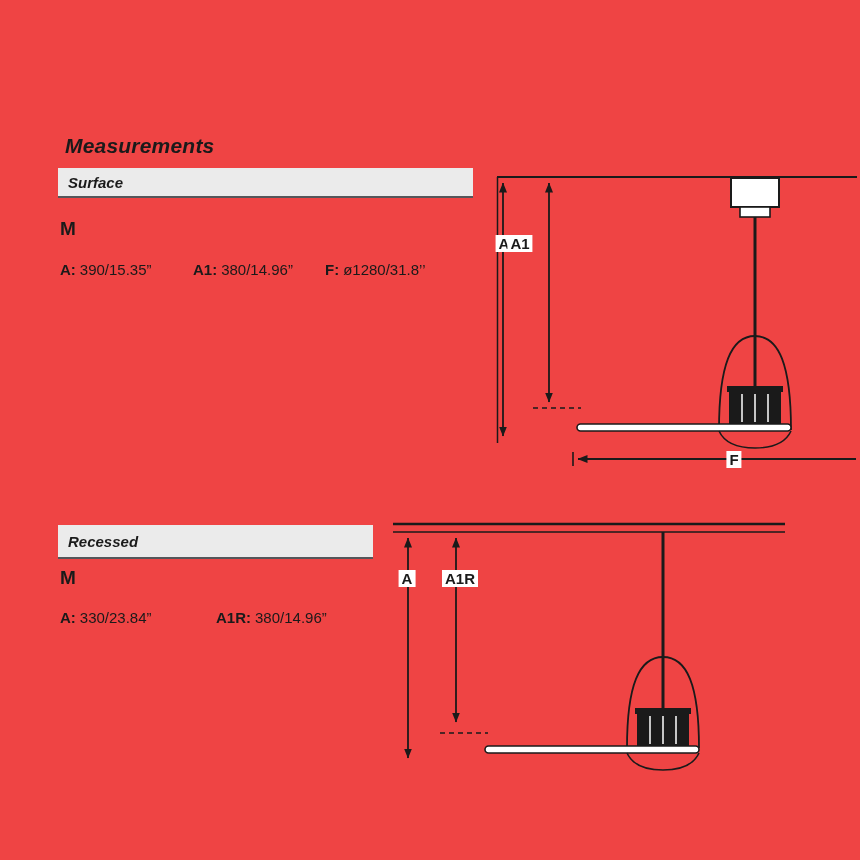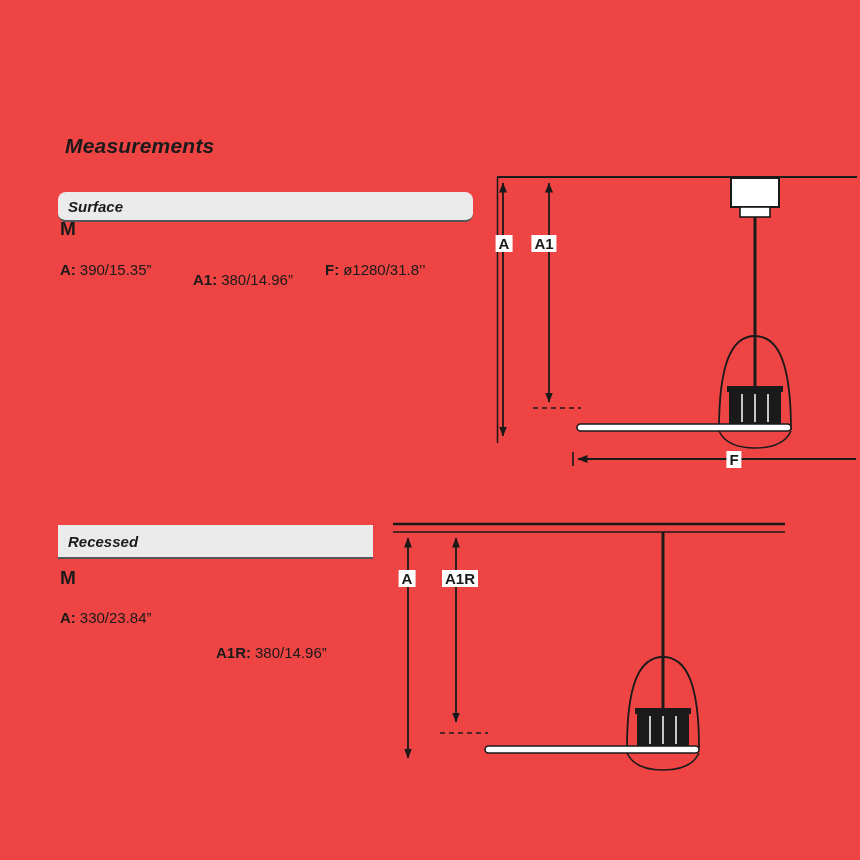--- a/index.html
+++ b/index.html
@@ -68,30 +68,30 @@
   <svg width="0" height="0" style="position:absolute" aria-hidden="true">
     <defs>
       <marker id="arrow" markerUnits="userSpaceOnUse" markerWidth="10" markerHeight="8" refX="9.5" refY="4" orient="auto-start-reverse">
         <path d="M0,0 L10,4 L0,8 Z" fill="#1a1a1a"></path>
       </marker>
     </defs>
   </svg>
 
   <h1 class="title">Measurements</h1>
 
-  <div class="section-bar" style="left:58px; top:192px; width:415px; height:30px;border-radius:8px;">
+  <div class="section-bar" style="left:58px; top:168px; width:415px; height:30px;">
     <span class="section-bar-text">Surface</span>
   </div>
 
   <div class="model" style="left:60px; top:218px;">M</div>
 
   <div class="spec" style="left:60px; top:261px;">
     <b>A:</b><span>390/15.35”</span>
   </div>
-  <div class="spec" style="left:193px; top:271px;">
+  <div class="spec" style="left:193px; top:261px;">
     <b>A1:</b><span>380/14.96”</span>
   </div>
   <div class="spec" style="left:325px; top:261px;">
     <b>F:</b><span>ø1280/31.8’’</span>
   </div>
 
   <svg class="diagram" style="left:490px; top:168px;" width="370" height="312" viewBox="0 0 370 312">
 
     <line x1="7" y1="9" x2="367" y2="9" stroke="#1a1a1a" stroke-width="2.2"></line>
     <line x1="7.5" y1="9" x2="7.5" y2="275" stroke="#1a1a1a" stroke-width="1.5"></line>
@@ -117,33 +117,33 @@
 
     <line x1="13" y1="15" x2="13" y2="268" stroke="#1a1a1a" stroke-width="1.8" marker-start="url(#arrow)" marker-end="url(#arrow)"></line>
     <line x1="59" y1="15" x2="59" y2="234" stroke="#1a1a1a" stroke-width="1.8" marker-start="url(#arrow)" marker-end="url(#arrow)"></line>
     <line x1="43" y1="240" x2="91" y2="240" stroke="#1a1a1a" stroke-width="1.6" stroke-dasharray="5,4"></line>
 
     <line x1="83" y1="284" x2="83" y2="298" stroke="#1a1a1a" stroke-width="1.6"></line>
     <line x1="88" y1="291" x2="366" y2="291" stroke="#1a1a1a" stroke-width="1.8" marker-start="url(#arrow)"></line>
   </svg>
 
   <span class="dim-label" style="left:504px; top:235px;">A</span>
-  <span class="dim-label" style="left:544px; top:235px;">A1</span>
+  <span class="dim-label" style="left:520px; top:235px;">A1</span>
   <span class="dim-label" style="left:734px; top:451px;">F</span>
 
   <div class="section-bar" style="left:58px; top:525px; width:315px; height:34px;">
     <span class="section-bar-text">Recessed</span>
   </div>
 
   <div class="model" style="left:60px; top:567px;">M</div>
 
   <div class="spec" style="left:60px; top:609px;">
     <b>A:</b><span>330/23.84”</span>
   </div>
-  <div class="spec" style="left:216px; top:644px;">
+  <div class="spec" style="left:216px; top:609px;">
     <b>A1R:</b><span>380/14.96”</span>
   </div>
 
   <svg class="diagram" style="left:390px; top:515px;" width="405" height="265" viewBox="0 0 405 265">
 
     <line x1="3" y1="9" x2="395" y2="9" stroke="#1a1a1a" stroke-width="2.4"></line>
     <line x1="3" y1="17" x2="395" y2="17" stroke="#1a1a1a" stroke-width="1.5"></line>
 
     <line x1="273" y1="17" x2="273" y2="199" stroke="#1a1a1a" stroke-width="3"></line>
 

